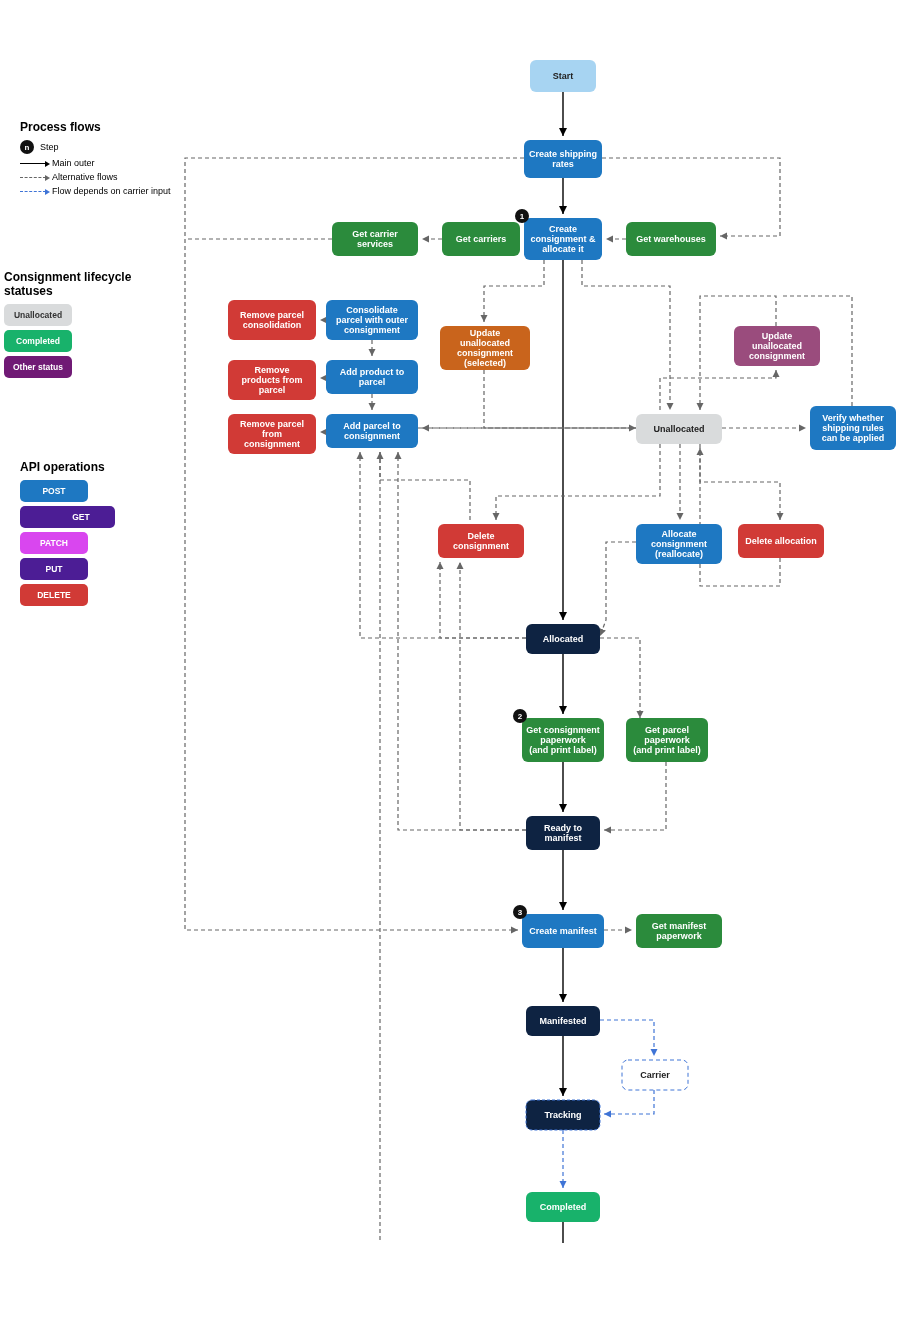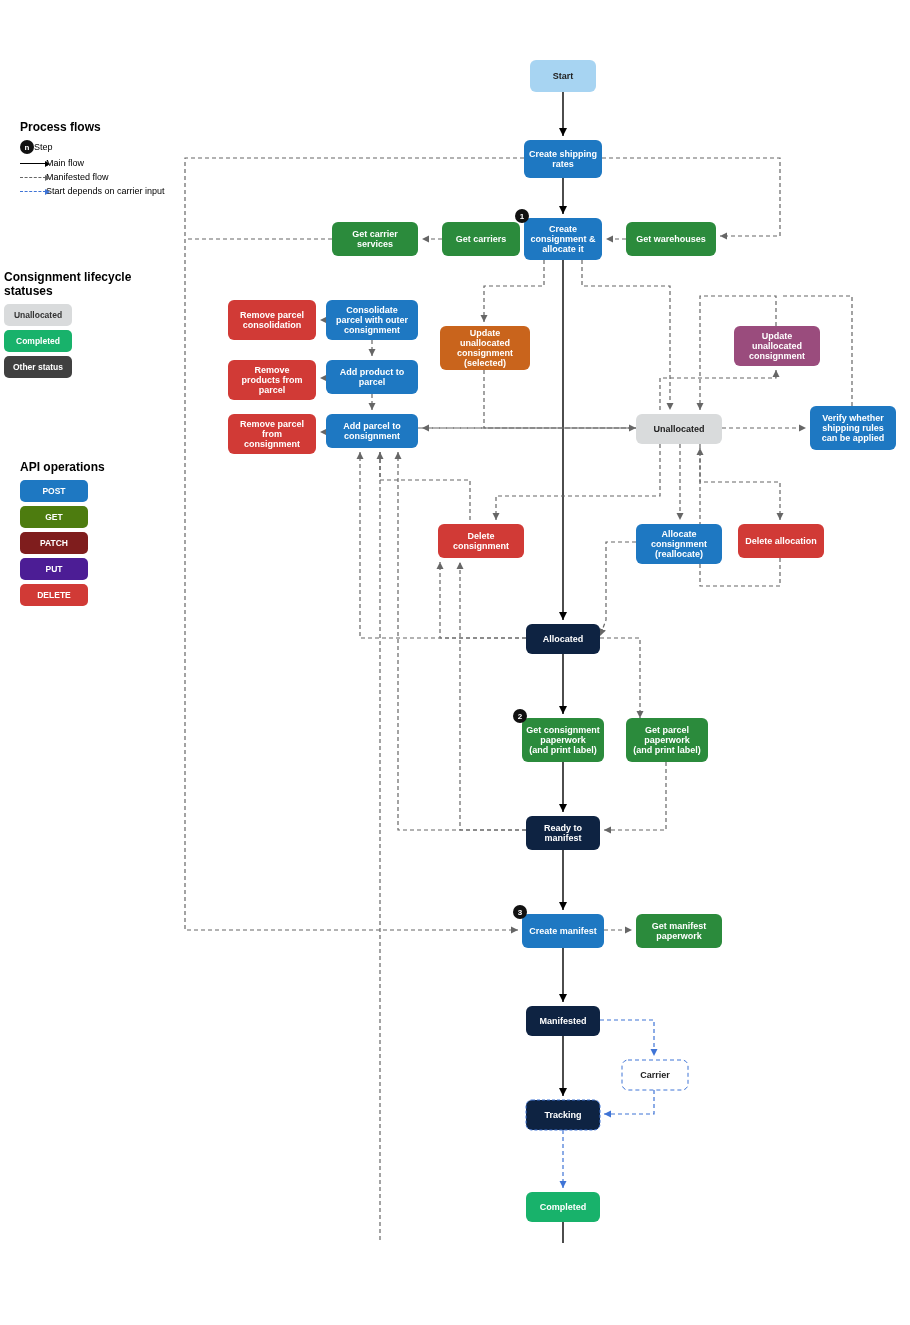--- a/index.html
+++ b/index.html
@@ -1,34 +1,34 @@
 <!DOCTYPE html>
 <html><head>
 <meta charset="utf-8">
 <style>
   html,body{margin:0;padding:0;background:#fff;font-family:Arial,Helvetica,sans-serif;font-size:10px;color:#000;}
   #stage{position:relative;width:910px;height:1243px;text-decoration:underline;}
   .legend{position:absolute;}
   .legend-title{font-weight:bold;font-size:12px;margin:0 0 6px 0;}
   .legend-row{display:flex;align-items:center;margin:4px 0;}
-  .legend-row span.lbl{font-size:9px;}
+  .legend-row span.lbl{font-size:9px;margin-left:6px;}
   .step-dot{width:14px;height:14px;border-radius:50%;background:#111;color:#fff;display:flex;align-items:center;justify-content:center;font-size:8px;font-weight:bold;}
   .mainflow-sample{width:26px;height:0;border-top:1px solid #000;position:relative;}
   .mainflow-sample:after{content:"";position:absolute;right:-4px;top:-3px;border-left:5px solid #000;border-top:3px solid transparent;border-bottom:3px solid transparent;}
   .altflow-sample{width:26px;height:0;border-top:1px dashed #666;position:relative;}
   .altflow-sample:after{content:"";position:absolute;right:-4px;top:-3px;border-left:5px solid #666;border-top:3px solid transparent;border-bottom:3px solid transparent;}
   .carrierflow-sample{width:26px;height:0;border-top:1px dashed #3f74d6;position:relative;}
   .carrierflow-sample:after{content:"";position:absolute;right:-4px;top:-3px;border-left:5px solid #3f74d6;border-top:3px solid transparent;border-bottom:3px solid transparent;}
   .swatch{width:68px;height:22px;border-radius:5px;display:flex;align-items:center;justify-content:center;color:#fff;font-size:8.5px;font-weight:bold;text-align:center;}
   .swatch.grey{background:#d9dbdc;color:#333;}
   .swatch.green{background:#18b26b;}
-  .swatch.dark{background:#404040;}
+  .swatch.dark{background:#701a75;}
   .swatch.post{background:#1e78c2;}
-  .swatch.get{background:#4d7c0f;}
-  .swatch.patch{background:#7f1d1d;}
+  .swatch.get{background:#4c1d95;padding-left:27px;}
+  .swatch.patch{background:#d946ef;}
   .swatch.put{background:#4c1d95;}
   .swatch.delete{background:#d13a36;}
   svg{position:absolute;left:0;top:0;}
   
   .nodetext{font-family:Arial,Helvetica,sans-serif;font-size:9px;fill:#fff;font-weight:bold;}
   .nodetext.dark{fill:#222;}
   .badge{font-family:Arial;font-size:8px;font-weight:bold;fill:#fff;}
 </style>
 </head>
 <body>
@@ -257,29 +257,29 @@
   <div class="legend" style="left:20px;top:120px;width:160px;">
     <p class="legend-title">Process flows</p>
     <div class="legend-row">
       <div class="step-dot">
           <span>n</span>
         </div>
       <span class="lbl">Step</span>
     </div>
     <div class="legend-row">
       <div class="mainflow-sample"></div>
-      <span class="lbl">Main flow</span>
+      <span class="lbl">Main outer</span>
     </div>
     <div class="legend-row">
       <div class="altflow-sample"></div>
-      <span class="lbl">Manifested flow</span>
+      <span class="lbl">Alternative flows</span>
     </div>
     <div class="legend-row">
       <div class="carrierflow-sample"></div>
-      <span class="lbl">Start depends on carrier input</span>
+      <span class="lbl">Flow depends on carrier input</span>
     </div>
   </div>
 
   <div class="legend" style="left:4px;top:270px;width:160px;">
     <p class="legend-title">Consignment lifecycle statuses</p>
     <div class="legend-row">
         <div class="swatch grey">Unallocated</div>
       </div>
     <div class="legend-row">
         <div class="swatch green">Completed</div>

